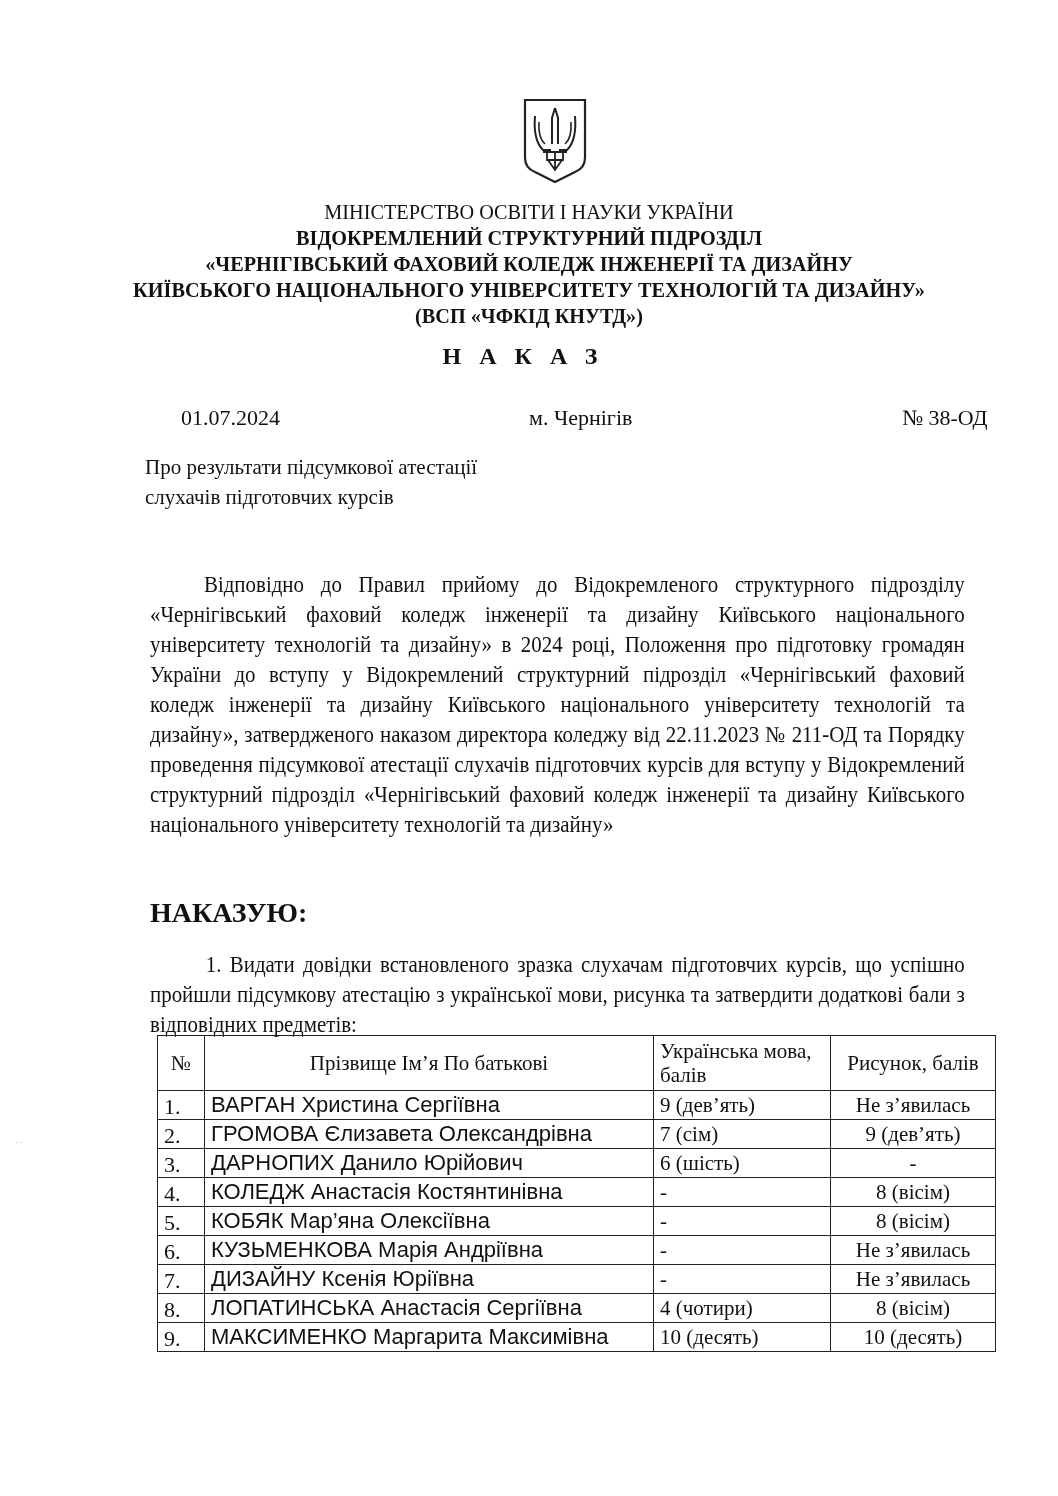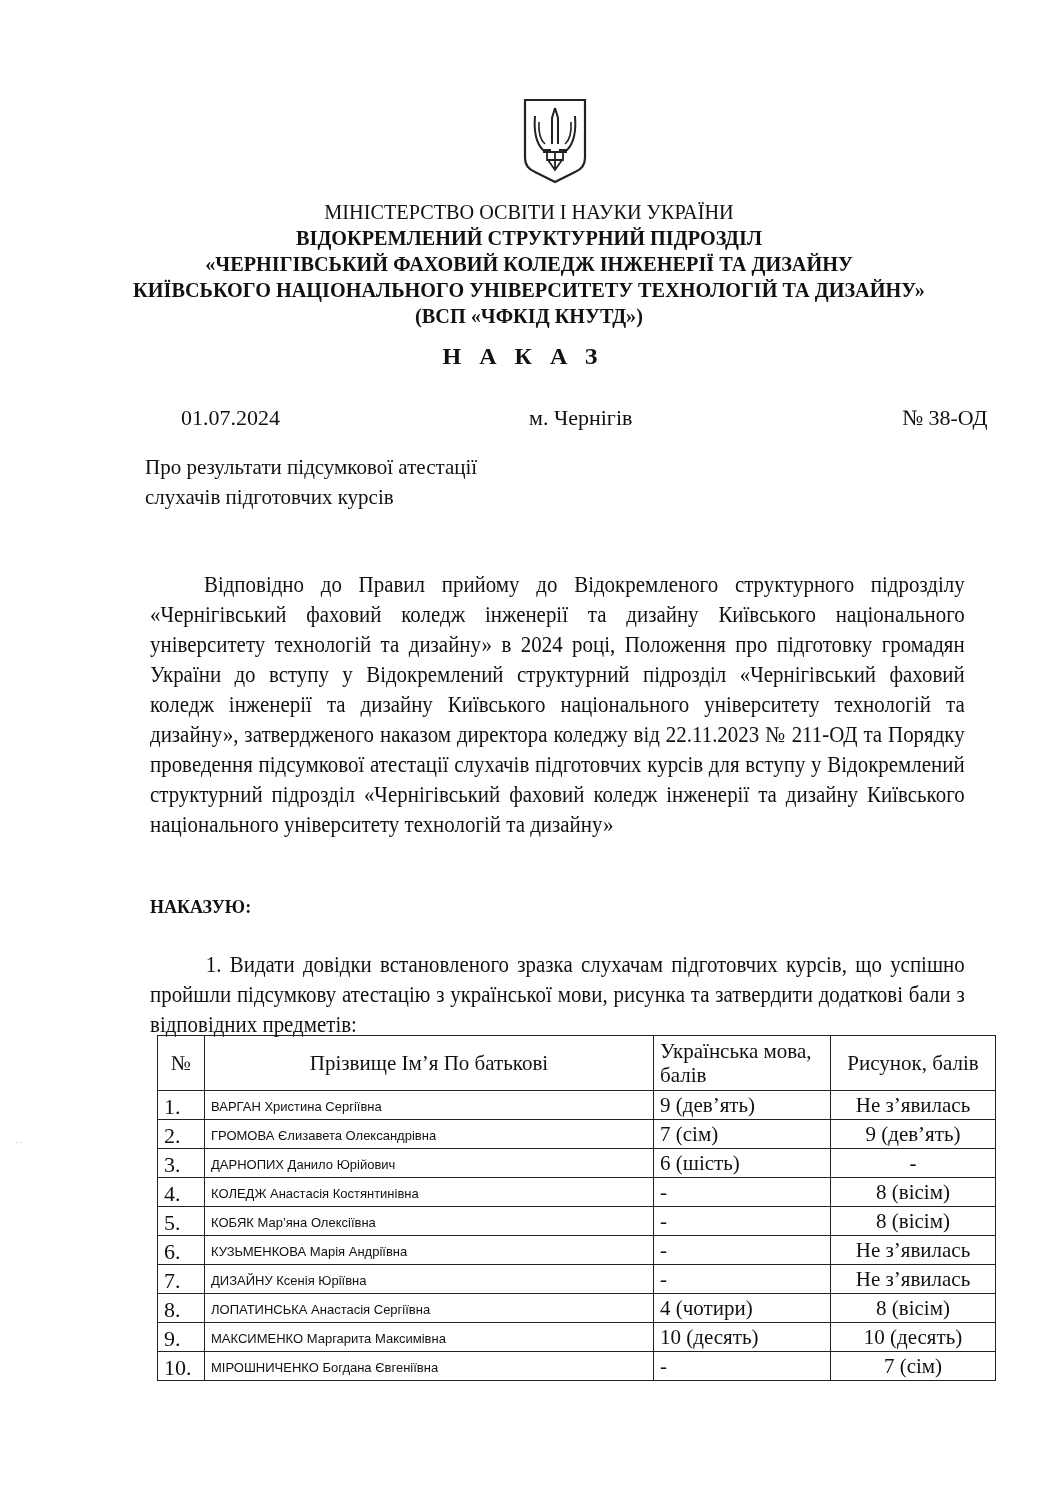--- a/index.html
+++ b/index.html
@@ -19,40 +19,40 @@
   .meta { font-size: 22px; line-height: 28px; top: 404px; margin-left: 36px; }
   .date { left: 145px; }
   .city { left: 493px; }
   .num { left: 866px; }
   .subject { left: 145px; top: 452px; font-size: 21px; line-height: 30px; width: 360px; }
   .para {
     left: 150px; top: 570px; width: 815px; font-size: 22.5px; line-height: 30px;
     text-align: justify; text-indent: 58px; transform: scaleX(0.93); transform-origin: left top;
     width: 876px;
   }
-  .order { left: 150px; top: 897px; font-size: 18px; font-weight: bold; }
+  .order { left: 150px; top: 897px; font-size: 28px; font-weight: bold; }
   .item1 {
     left: 150px; top: 950px; font-size: 22.5px; line-height: 30px; text-indent: 60px;
     text-align: justify; width: 876px; transform: scaleX(0.93); transform-origin: left top;
   }
   table.scores {
     position: absolute; left: 157px; top: 1035px; border-collapse: collapse;
     font-size: 21px; line-height: 24px;
   }
   table.scores td, table.scores th {
     border: 1.5px solid #222; padding: 0 6px; font-weight: normal; height: 28px;
   }
   table.scores th { height: 54px; vertical-align: middle; }
   .c-num { width: 34px; text-align: left; }
   .c-name { width: 436px; text-align: left; }
   .c-ua { width: 164px; text-align: left; }
   .c-draw { width: 152px; text-align: center; }
   th.c-name { text-align: center; margin-left: 21px; }
   th.c-num { text-align: center; }
-  td.c-name span { font-family: "Liberation Sans", sans-serif; font-size: 13px; }
+  td.c-name span { font-family: "Liberation Sans", sans-serif; font-size: 22px; }
   td.c-num { font-size: 22px; vertical-align: bottom; }
   .specks { left: 15px; top: 1138px; font-size: 8px; color: #888; }
 </style>
 </head>
 <body>
 
 <svg class="abs emblem" viewBox="0 0 68 88">
   <path d="M4 4 H64 V62 Q64 72 54 76 L34 86 L14 76 Q4 72 4 62 Z" fill="none" stroke="#222" stroke-width="2.2"></path>
   <path d="M34 12 L31 22 V48 M34 12 L37 22 V48" fill="none" stroke="#222" stroke-width="2"></path>
   <path d="M14 20 Q12 44 22 54 L30 54 M54 20 Q56 44 46 54 L38 54" fill="none" stroke="#222" stroke-width="2"></path>
@@ -137,22 +137,16 @@
         <td class="c-name"><span>ЛОПАТИНСЬКА Анастасія Сергіївна</span></td>
         <td class="c-ua">4 (чотири)</td>
         <td class="c-draw">8 (вісім)</td>
       </tr>
       <tr>
         <td class="c-num">9.</td>
         <td class="c-name"><span>МАКСИМЕНКО Маргарита Максимівна</span></td>
         <td class="c-ua">10 (десять)</td>
         <td class="c-draw">10 (десять)</td>
       </tr>
-      <tr>
-        <td class="c-num">10.</td>
-        <td class="c-name"><span>МІРОШНИЧЕНКО Богдана Євгеніївна</span></td>
-        <td class="c-ua">-</td>
-        <td class="c-draw">7 (сім)</td>
-      </tr>
     </tbody>
 </table>
 
 <div class="abs specks">· ·</div>
 
 </body></html>

